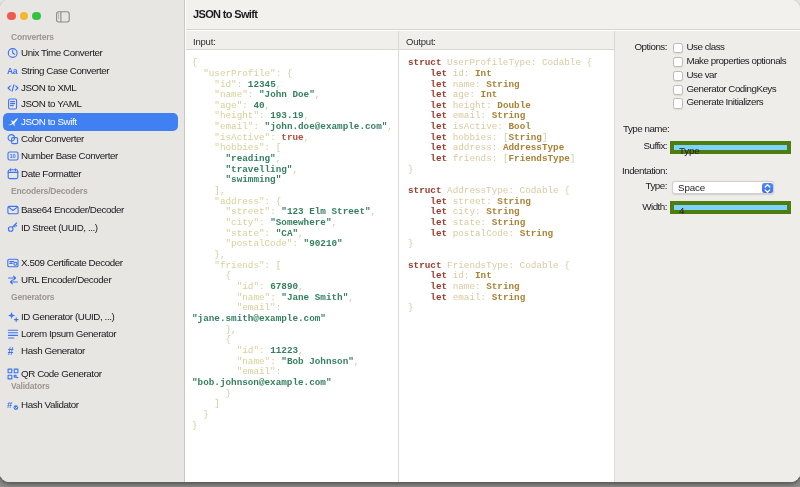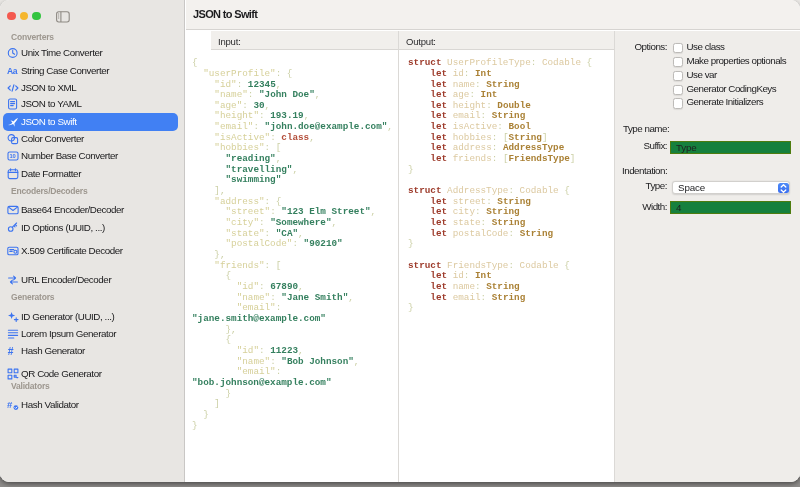--- a/index.html
+++ b/index.html
@@ -20,45 +20,45 @@
 .srow.sel { background:#4180f3; color:#ffffff; }
 .sic { position:absolute; left:4px; top:2.6px; width:12px; height:12px; }
 .sic svg { display:block; }
 .slb { position:absolute; left:18px; top:2.7px; }
 #titlebar { position:absolute; left:186px; top:0; width:614px; height:30px;
   background:#f3f1ee; border-bottom:1px solid #d6d4d1; font-size:11px; font-weight:700;
   letter-spacing:-0.65px; color:#1c1c1e; line-height:29px; padding-left:7px; }
 .hdrstrip { position:absolute; top:31px; height:19px; background:#f1efec;
   border-bottom:1px solid #d9d7d4; font-size:9.5px; letter-spacing:-0.2px; color:#2d2d2f;
   padding:4.5px 0 0 7px; }
-#ihdr { left:186px; width:212px;margin-left:25px; }
+#ihdr { left:186px; width:212px; }
 #ohdr { left:399px; width:215px; }
 pre.code { position:absolute; top:51px; font-family:"Liberation Mono", monospace;
   font-size:9.3px; line-height:10.65px; letter-spacing:0; }
 #icode { left:186px; width:212px; padding:7.2px 0 0 6px; }
 #ocode { left:399px; width:215px; padding:7.2px 0 0 9px; }
 pre.code .k { color:#d6d099; }
 pre.code .p { color:#ccd0a6; }
 pre.code .v { color:#35805f; font-weight:700; }
 pre.code .b { color:#b34e3a; font-weight:700; }
 pre.code .w { color:#9d3b2b; font-weight:700; }
 pre.code .i { color:#dcc9a0; }
 pre.code .t { color:#aa8135; font-weight:700; }
 .divv { position:absolute; top:31px; bottom:0; width:1px; background:#dbd9d6; }
 #options { position:absolute; left:615px; top:31px; width:185px; bottom:0;
   background:#efedea; font-size:9.8px; letter-spacing:-0.5px; color:#222224; }
 .rlab { position:absolute; left:0; width:52px; text-align:right; height:14px; white-space:nowrap; }
 .glab { position:absolute; height:14px; white-space:nowrap; }
 .clab { position:absolute; left:71.5px; height:14px; white-space:nowrap; }
 .cb { position:absolute; left:57.5px; width:10.5px; height:10.5px; background:#ffffff;
   border:1px solid #bdbbb8; border-radius:2.5px; box-shadow:0 0.5px 1px rgba(0,0,0,0.08); }
-.fld { position:absolute; left:55px; width:121px; height:13px; background:#15803d;
-  border:1px solid #4d7c0f; font-size:9.8px; letter-spacing:-0.15px; color:#1e1e20;
+.fld { position:absolute; left:55px; width:121px; height:13px; background:#7dd3fc;
+  border:4px solid #4d7c0f; font-size:9.8px; letter-spacing:-0.15px; color:#1e1e20;
   line-height:11.5px; padding-left:5px; }
-.pop { position:absolute; left:57px; width:118px; height:12.5px; background:#ffffff;
+.pop { position:absolute; left:57px; width:102px; height:12.5px; background:#ffffff;
   border:1px solid #d2d0cd; border-radius:3px; font-size:9.8px; letter-spacing:-0.15px;
   color:#1e1e20; line-height:11px; padding-left:5px;
   box-shadow:0 0.5px 1.5px rgba(0,0,0,0.12); }
 .popbtn { position:absolute; right:0.5px; top:0.5px; width:10.5px; height:10.5px;
   border-radius:2.5px; background:linear-gradient(#4f8cf7,#3a6ef0); }
 .popbtn svg { display:block; margin:0 auto; }
 .bbar { position:absolute; top:486px; height:16px; background:#f2f0ed;
   border-top:7px solid #7f1d1d; font-size:9px; letter-spacing:-0.25px; color:#403e3c; }
 #ibar { left:186px; width:212px; }
 #obar { left:399px; width:215px; }
@@ -158,23 +158,23 @@
         </span>
         <span class="slb">Base64 Encoder/Decoder</span>
       </div>
 <div class="srow" style="top:218.9px">
         <span class="sic">
           <svg width="12" height="12" viewBox="0 0 12 12" fill="none" stroke="#3c74f0" stroke-width="1.10" stroke-linecap="round" stroke-linejoin="round">
             <circle cx="3.7" cy="8" r="2.3"></circle>
             <path d="M5.4 6.2L9.6 2M8.1 3.5l1.5 1.4M6.9 4.7l1.1 1.1"></path>
           </svg>
         </span>
-        <span class="slb">ID Options (UUID, ...)</span>
-      </div>
-<div class="srow" style="top:242px">
+        <span class="slb">ID Street (UUID, ...)</span>
+      </div>
+<div class="srow" style="top:254px">
         <span class="sic">
           <svg width="12" height="12" viewBox="0 0 12 12" fill="none" stroke="#3c74f0" stroke-width="1.10" stroke-linecap="round" stroke-linejoin="round">
             <rect x="0.8" y="2.2" width="10.2" height="7.6" rx="1.3"></rect>
             <path d="M2.8 4.6h4M2.8 6.4h2.4"></path>
             <circle cx="8.4" cy="6.7" r="1.5"></circle>
           </svg>
         </span>
         <span class="slb">X.509 Certificate Decoder</span>
       </div>
 <div class="srow" style="top:271.8px">
@@ -234,24 +234,24 @@
         <span class="slb">Hash Validator</span>
       </div>
 </div>
 <div id="titlebar">JSON to Swift</div>
 <div class="hdrstrip" id="ihdr">Input:</div>
 <div class="hdrstrip" id="ohdr">Output:</div>
 <pre class="code" id="icode"><span class="p">{</span>
   <span class="k">"userProfile"</span><span class="p">: {</span>
     <span class="k">"id"</span><span class="p">: </span><span class="v">12345</span><span class="p">,</span>
     <span class="k">"name"</span><span class="p">: </span><span class="v">"John Doe"</span><span class="p">,</span>
-    <span class="k">"age"</span><span class="p">: </span><span class="v">30</span><span class="p">,</span>
+    <span class="k">"age"</span><span class="p">: </span><span class="v">40</span><span class="p">,</span>
     <span class="k">"height"</span><span class="p">: </span><span class="v">193.19</span><span class="p">,</span>
     <span class="k">"email"</span><span class="p">: </span><span class="v">"john.doe@example.com"</span><span class="p">,</span>
-    <span class="k">"isActive"</span><span class="p">: </span><span class="b">class</span><span class="p">,</span>
+    <span class="k">"isActive"</span><span class="p">: </span><span class="b">true</span><span class="p">,</span>
     <span class="k">"hobbies"</span><span class="p">: [</span>
       <span class="v">"reading"</span><span class="p">,</span>
       <span class="v">"travelling"</span><span class="p">,</span>
       <span class="v">"swimming"</span>
     <span class="p">],</span>
     <span class="k">"address"</span><span class="p">: {</span>
       <span class="k">"street"</span><span class="p">: </span><span class="v">"123 Elm Street"</span><span class="p">,</span>
       <span class="k">"city"</span><span class="p">: </span><span class="v">"Somewhere"</span><span class="p">,</span>
       <span class="k">"state"</span><span class="p">: </span><span class="v">"CA"</span><span class="p">,</span>
       <span class="k">"postalCode"</span><span class="p">: </span><span class="v">"90210"</span>

